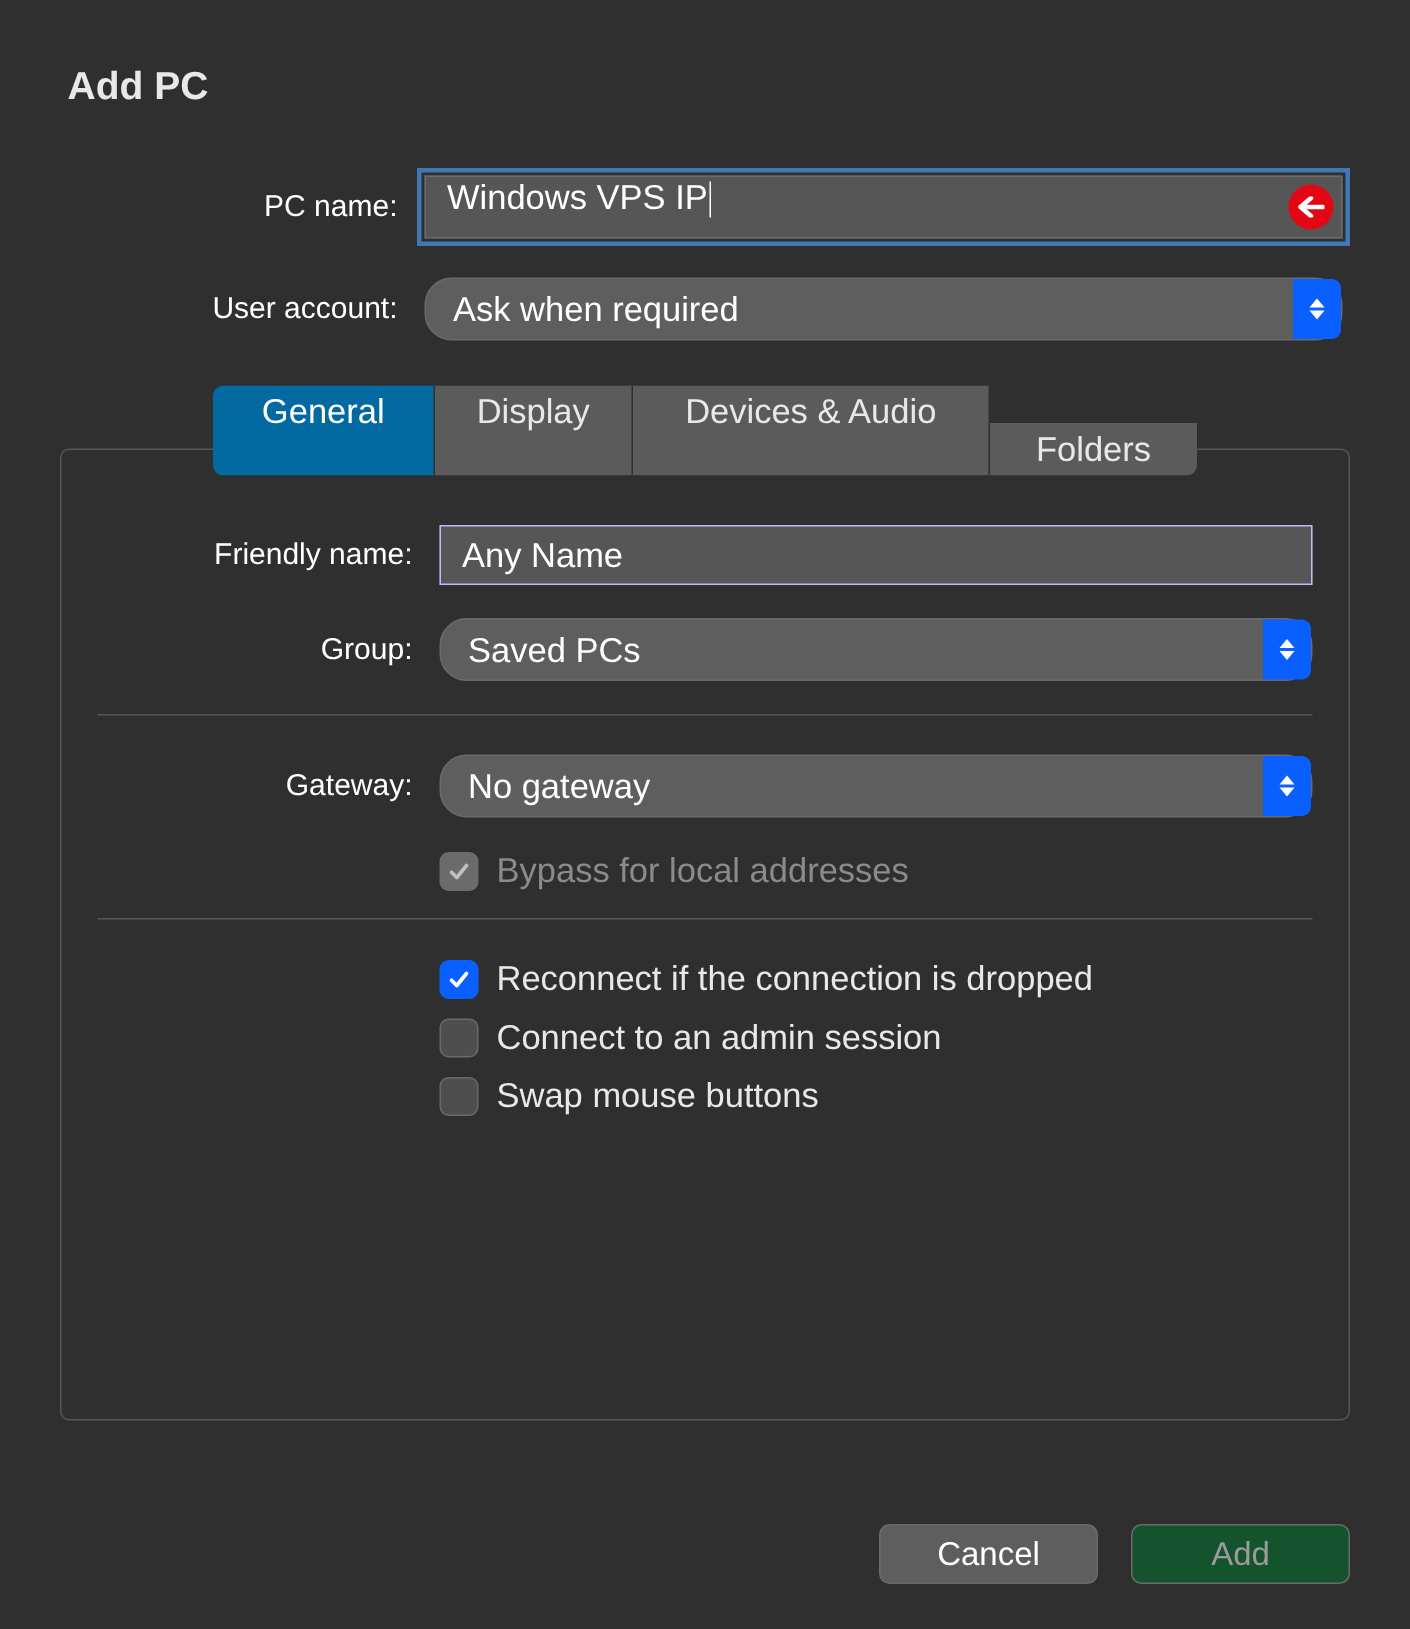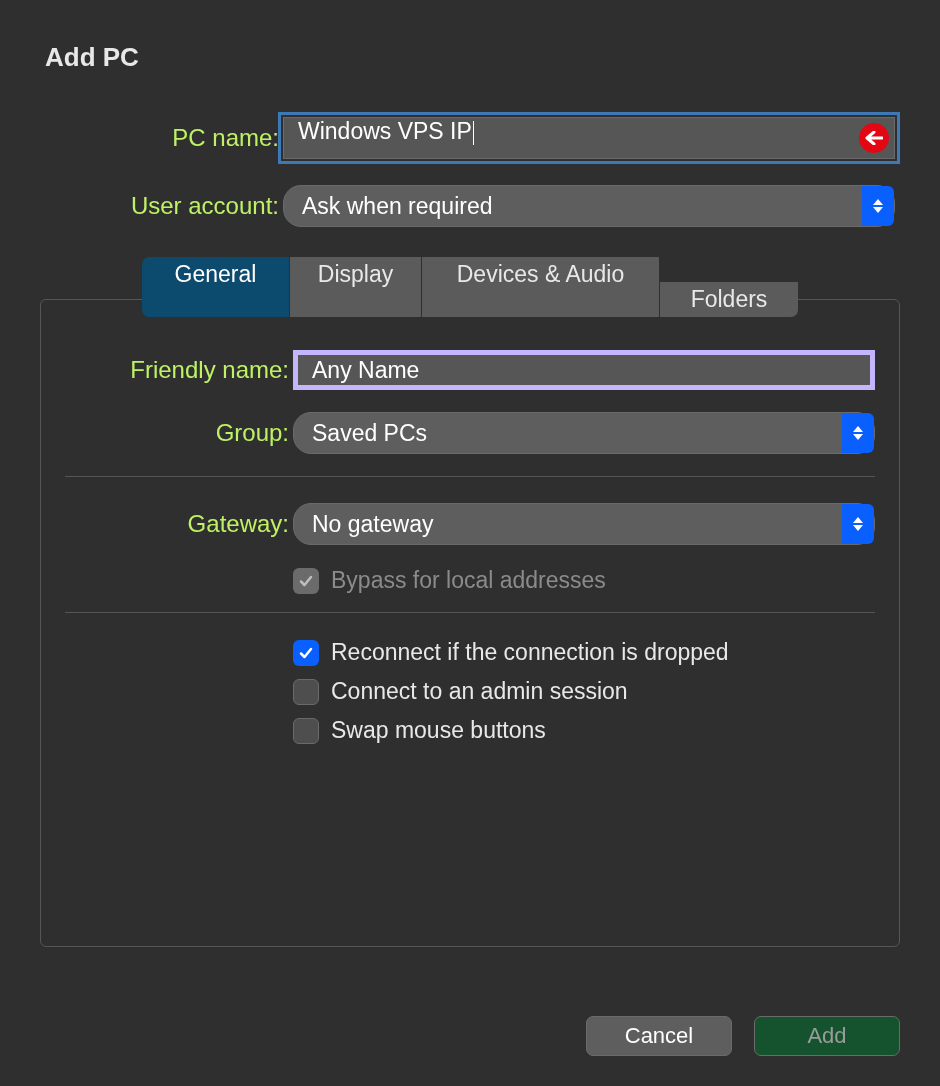--- a/index.html
+++ b/index.html
@@ -21,23 +21,23 @@
   .top-fields { margin-top: 44px; }
   .row {
     display: flex;
     align-items: center;
     padding: 0 45px;
     margin-bottom: 26px;
   }
   .label-col {
     width: 238px;
     text-align: right;
-    padding-right: 4px;
-    font-size: 24px;
-    color: #bef264;
+    padding-right: 18px;
+    font-size: 20px;
+    color: #ffffff;
     flex-shrink: 0;
   }
   .ctrl-col { position: relative; flex: 1; }
   .text-input {
     width: 100%;
     height: 42px;
     background: #565656;
     border: 1px solid #6a6a6a;
     color: #fff;
     font-size: 23px;
@@ -112,40 +112,40 @@
     overflow: hidden;
   }
   .tab {
     font-size: 23px;
     text-align: center;
     padding: 4px 0;
     color: #e8e8e8;
     border-right: 1px solid #2f2f2f;
   }
   .tab:last-child { border-right: none; margin-top: 25px; }
-  .tab.active { background: #0c4a6e; color: #fff; }
+  .tab.active { background: #0369a1; color: #fff; }
   .tab.inactive { background: #5b5b5b; }
   .tab1 { flex: 0 0 148px; }
   .tab2 { flex: 0 0 132px; }
   .tab3 { flex: 0 0 238px; }
   .tab4 { flex: 0 0 138px; }
   .panel {
     border: 1px solid #565656;
     border-radius: 6px;
     margin-top: -18px;
     padding: 50px 24px 160px 24px;
     min-height: 648px;
   }
   .panel .row { padding: 0; margin-bottom: 22px; }
   .panel .label-col { width: 228px; }
   .plain-input {
     width: 100%;
     height: 40px;
     background: #565656;
-    border: 5px solid #c4b5fd;
+    border: 1px solid #c4b5fd;
     color: #fff;
     font-size: 23px;
     padding: 0 14px;
   }
   hr.div {
     border: none;
     border-top: 1px solid #565656;
     margin: 18px 0 26px 0;
   }
   .check-row {

